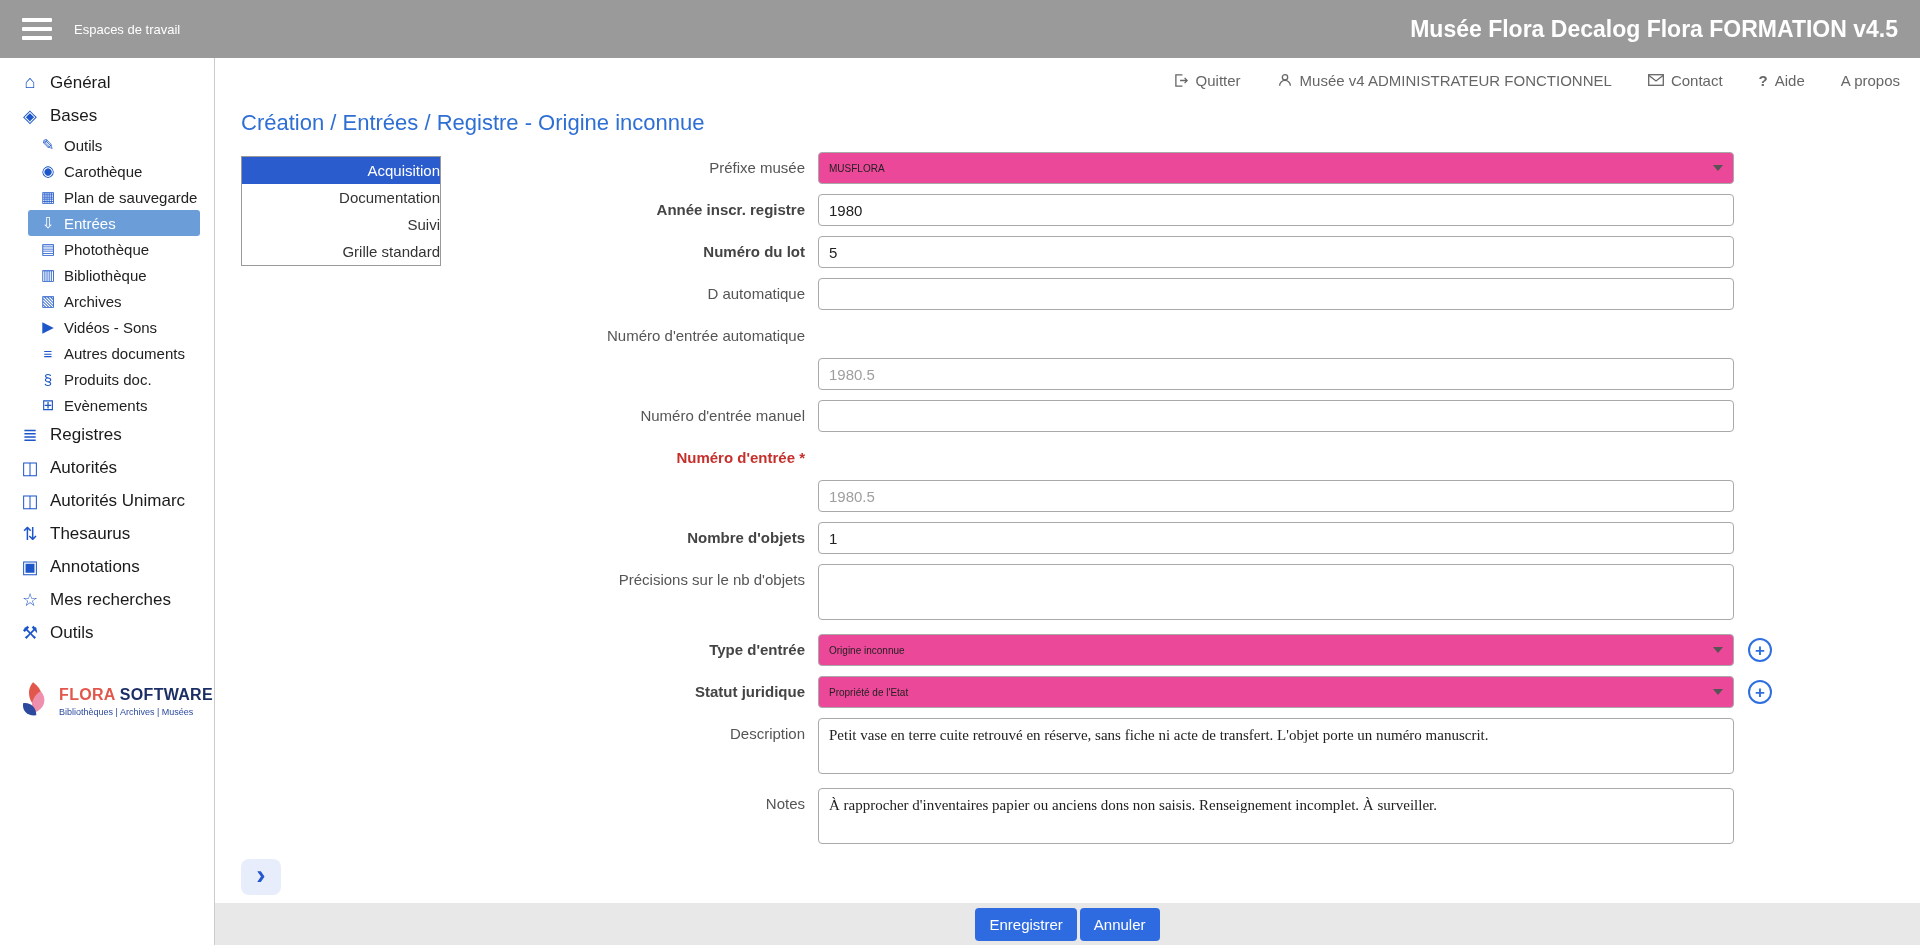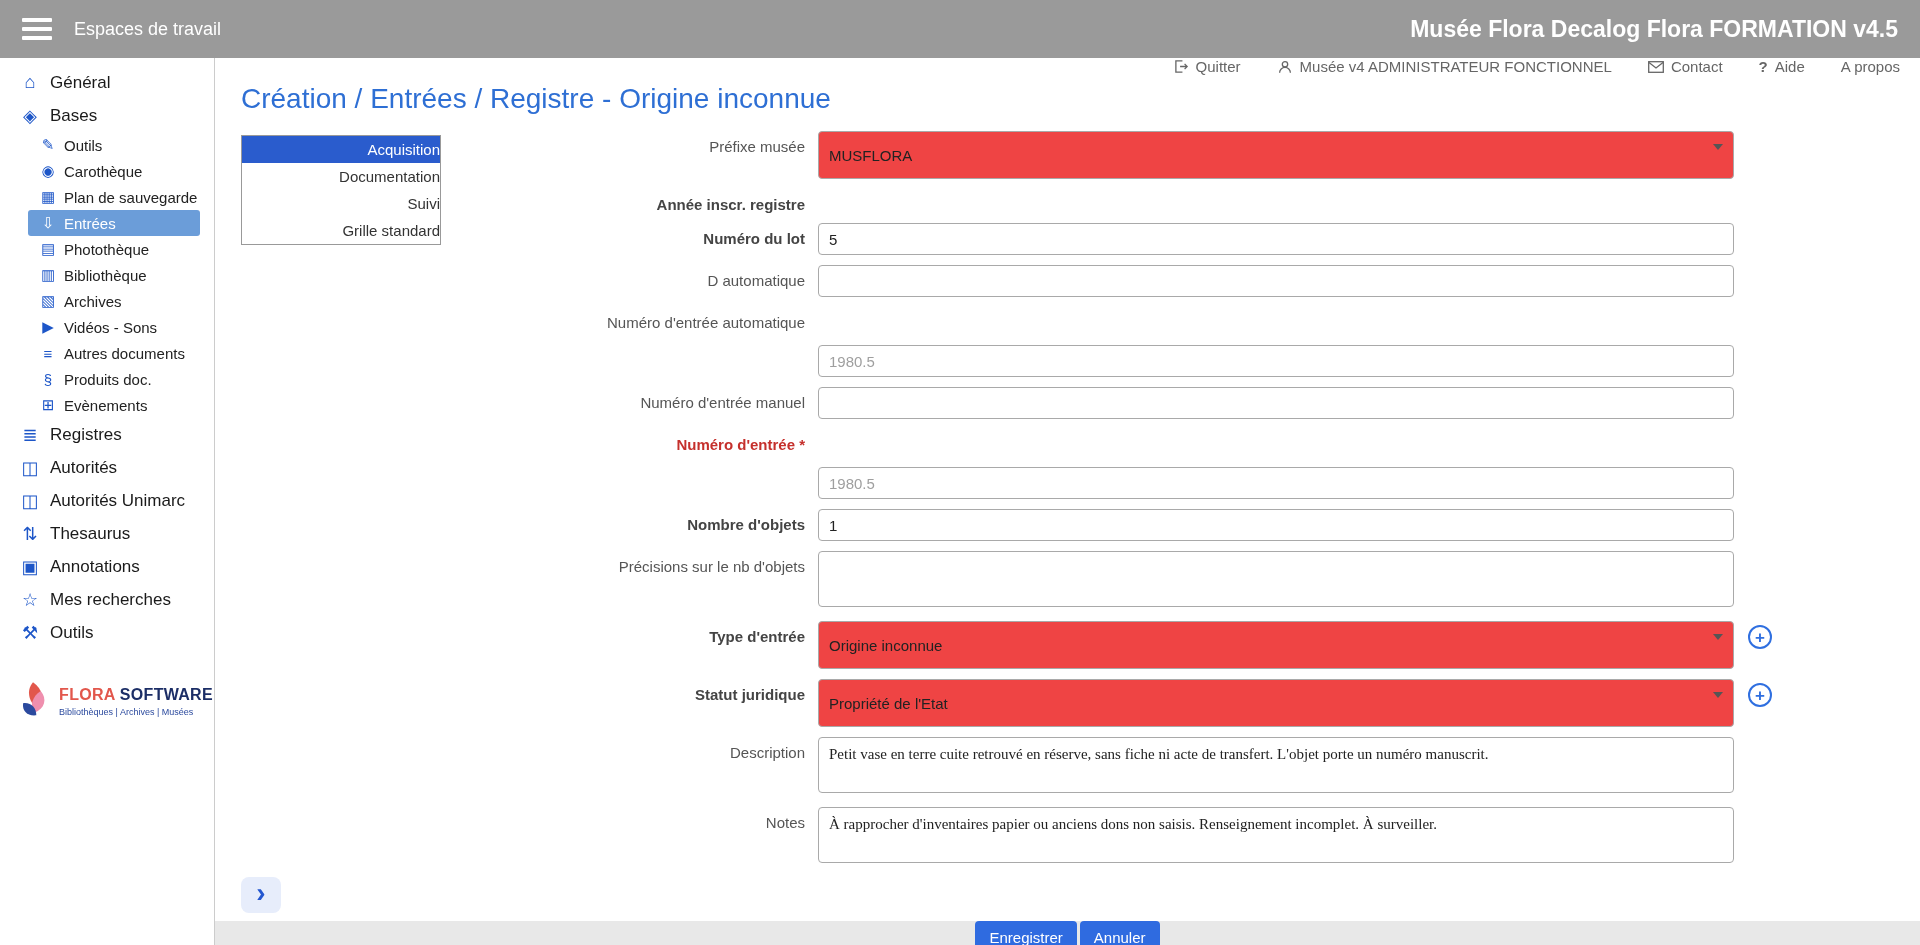--- a/index.html
+++ b/index.html
@@ -4,21 +4,21 @@
 <style>
   * { box-sizing: border-box; margin: 0; padding: 0; }
   html, body { width: 1920px; height: 945px; overflow: hidden; background: #fff;
     font-family: "Liberation Sans", sans-serif; }
 
   
   .topbar { height: 58px; background: #9a9a9a; display: flex; align-items: center;
     padding: 0 22px; color: #fff; }
   .burger { width: 30px; display: flex; flex-direction: column; gap: 5px; cursor: pointer; }
   .burger span { display: block; height: 4px; background: #fff; border-radius: 1px; }
-  .workspace-label { margin-left: 22px; font-size: 18px; }
+  .workspace-label { margin-left: 22px; font-size: 13px; }
   .app-title { margin-left: auto; font-size: 23px; font-weight: bold; }
 
   
   .app { display: flex; height: 887px; }
 
   
   .sidebar { width: 215px; border-right: 1px solid #ccc; padding-top: 8px;
     display: flex; flex-direction: column; flex: none; }
   .nav-item { display: flex; align-items: center; cursor: pointer; white-space: nowrap; }
   .nav-item.lvl0 { height: 33px; padding-left: 17px; font-size: 17px; color: #1a1a1a; }
@@ -38,21 +38,21 @@
   .tagline { font-size: 9px; color: #2b4a9e; margin-top: 3px; font-weight: normal; }
 
   
   .main { flex: 1; display: flex; flex-direction: column; min-width: 0; }
 
   .utilitybar { height: 44px; display: flex; justify-content: flex-end; align-items: center;
     gap: 36px; padding-right: 20px; color: #666; font-size: 15px; }
   .util-item { display: flex; align-items: center; gap: 7px; cursor: pointer; }
   .q-icon { font-size: 15px; color: #666; font-weight: bold; }
 
-  .page-title { margin: 8px 0 16px 26px; font-size: 28px; color: #2e6fd4; font-weight: 400; }
+  .page-title { margin: 8px 0 16px 26px; font-size: 22px; color: #2e6fd4; font-weight: 400; }
 
   .content-row { display: flex; padding-left: 26px; align-items: flex-start; }
 
   .tabbox { width: 200px; border: 1px solid #999; background: #fff; flex: none; margin-top: 4px; text-align: right; }
   .tab-item { height: 27px; line-height: 27px; padding-left: 9px; font-size: 15px;
     color: #333; cursor: pointer; }
   .tab-item.selected { background: #2a5ccd; color: #fff; }
 
   .form { flex: none; }
   .frow { display: flex; align-items: flex-start; margin-bottom: 10px; }
@@ -61,22 +61,22 @@
   .flabel.bold { font-weight: bold; color: #444; }
   .flabel.required { color: #c5302c; font-weight: bold; }
   .ctrl { width: 916px; position: relative; }
   input.txt { width: 100%; height: 32px; border: 1px solid #a9a9a9; border-radius: 4px;
     padding: 0 10px; font-size: 15px; color: #222; background: #fff;
     font-family: "Liberation Sans", sans-serif; }
   input.txt.muted { color: #9f9f9f; margin-top: 38px; }
   textarea.txt { width: 100%; height: 56px; border: 1px solid #a9a9a9; border-radius: 4px;
     padding: 7px 10px; font-size: 15px; color: #222; resize: none; line-height: 1.3;
     font-family: Liberation Serif, serif; }
-  .sel { height: 48px; border: 1px solid #a9a9a9; border-radius: 4px; background: #ef4444;
-    display: flex; align-items: center; padding: 0 28px 0 10px; font-size: 15px; color: #222;
+  .sel { height: 32px; border: 1px solid #a9a9a9; border-radius: 4px; background: #ec4899;
+    display: flex; align-items: center; padding: 0 28px 0 10px; font-size: 10px; color: #222;
     cursor: pointer; }
   .caret { position: absolute; right: 11px; top: 13px; width: 0; height: 0;
     border-left: 5px solid transparent; border-right: 5px solid transparent;
     border-top: 6px solid #555; }
   .add-circle { width: 24px; height: 24px; border: 2px solid #2f6fe0; border-radius: 50%;
     color: #2f6fe0; display: flex; align-items: center; justify-content: center;
     font-size: 17px; font-weight: bold; margin: 4px 0 0 14px; cursor: pointer; flex: none;
     line-height: 1; }
 
   .spacer { flex: 1; }
@@ -253,20 +253,21 @@
             <div class="flabel">Préfixe musée</div>
             <div class="ctrl">
               <div class="sel">
                 <span>MUSFLORA</span>
               </div>
               <span class="caret"></span>
             </div>
           </div>
           <div class="frow">
             <div class="flabel bold">Année inscr. registre</div>
+            <div class="ctrl"><input class="txt" value="1980" style=""></div>
           </div>
           <div class="frow">
             <div class="flabel bold">Numéro du lot</div>
             <div class="ctrl"><input class="txt" value="5" style=""></div>
           </div>
           <div class="frow">
             <div class="flabel">D automatique</div>
             <div class="ctrl"><input class="txt" style=""></div>
           </div>
           <div class="frow">

